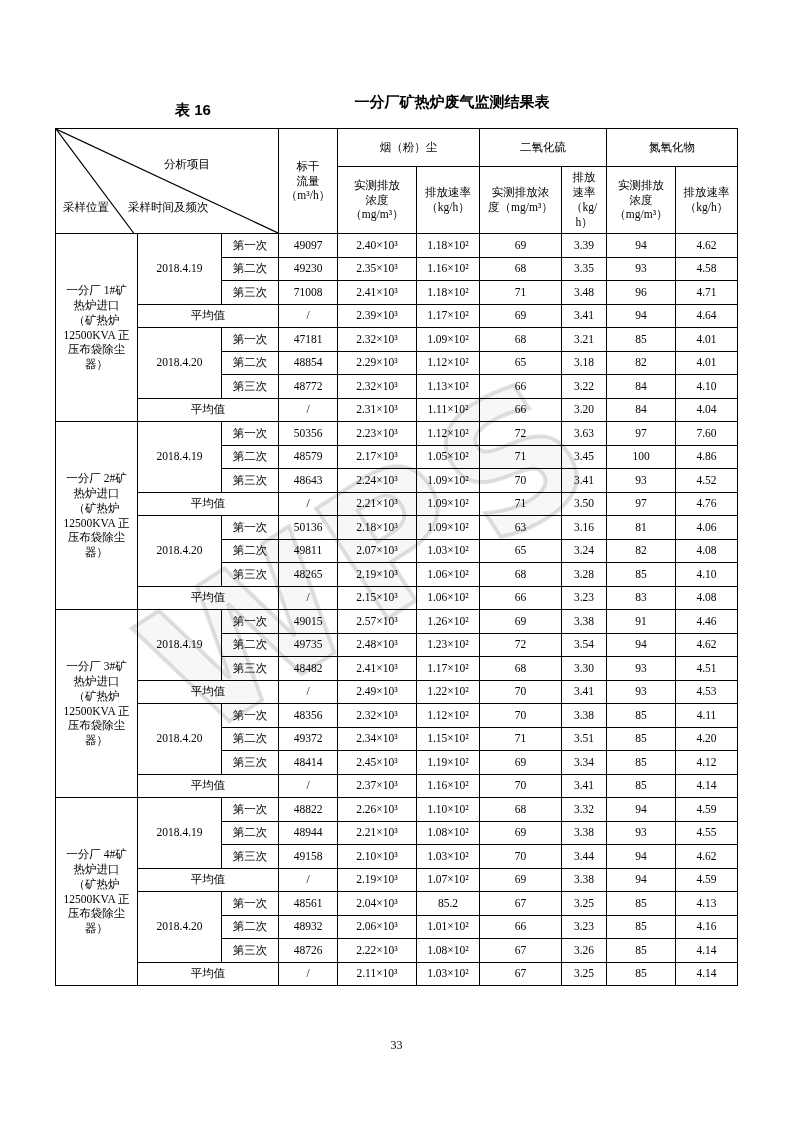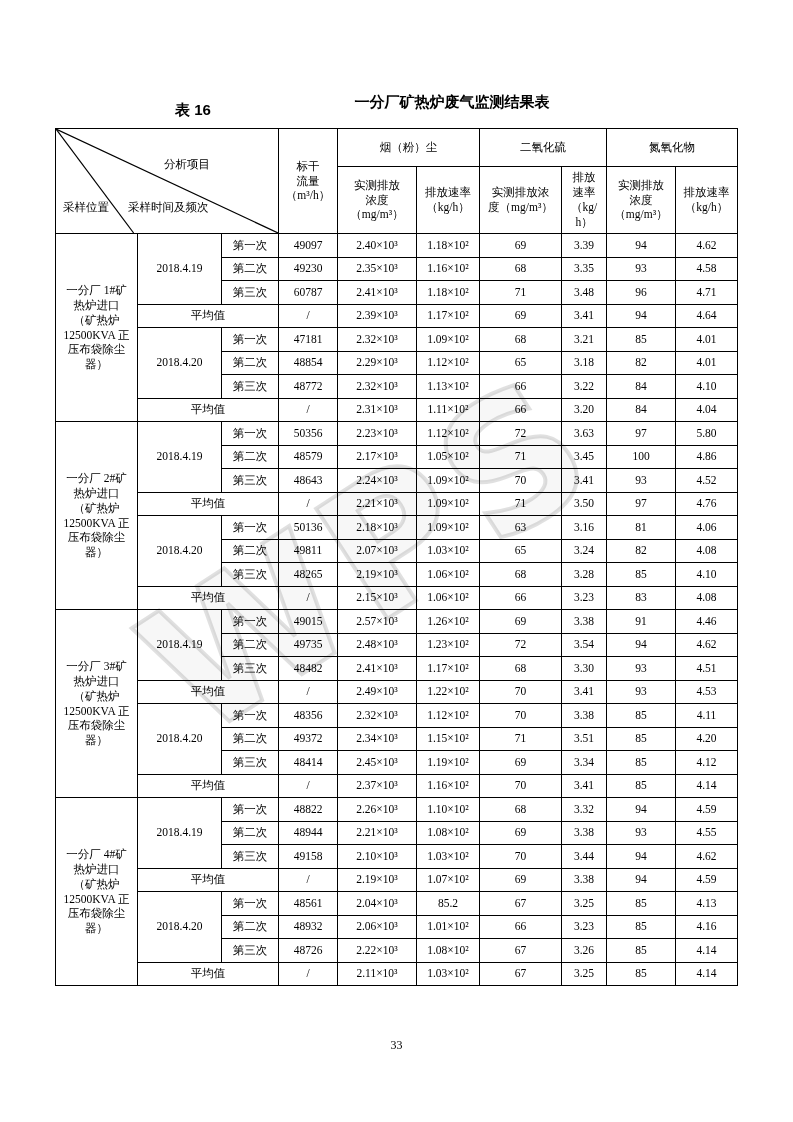--- a/index.html
+++ b/index.html
@@ -120,21 +120,21 @@
           <td>49230</td>
           <td>2.35×10³</td>
           <td>1.16×10²</td>
           <td>68</td>
           <td>3.35</td>
           <td>93</td>
           <td>4.58</td>
         </tr>
         <tr>
           <td>第三次</td>
-          <td>60787</td>
+          <td>71008</td>
           <td>2.41×10³</td>
           <td>1.18×10²</td>
           <td>71</td>
           <td>3.48</td>
           <td>96</td>
           <td>4.71</td>
         </tr>
         <tr>
           <td colspan="2">平均值</td>
           <td>/</td>
@@ -194,21 +194,21 @@
 压布袋除尘
 器）</td>
           <td rowspan="3">2018.4.19</td>
           <td>第一次</td>
           <td>50356</td>
           <td>2.23×10³</td>
           <td>1.12×10²</td>
           <td>72</td>
           <td>3.63</td>
           <td>97</td>
-          <td>5.80</td>
+          <td>7.60</td>
         </tr>
         <tr>
           <td>第二次</td>
           <td>48579</td>
           <td>2.17×10³</td>
           <td>1.05×10²</td>
           <td>71</td>
           <td>3.45</td>
           <td>100</td>
           <td>4.86</td>

